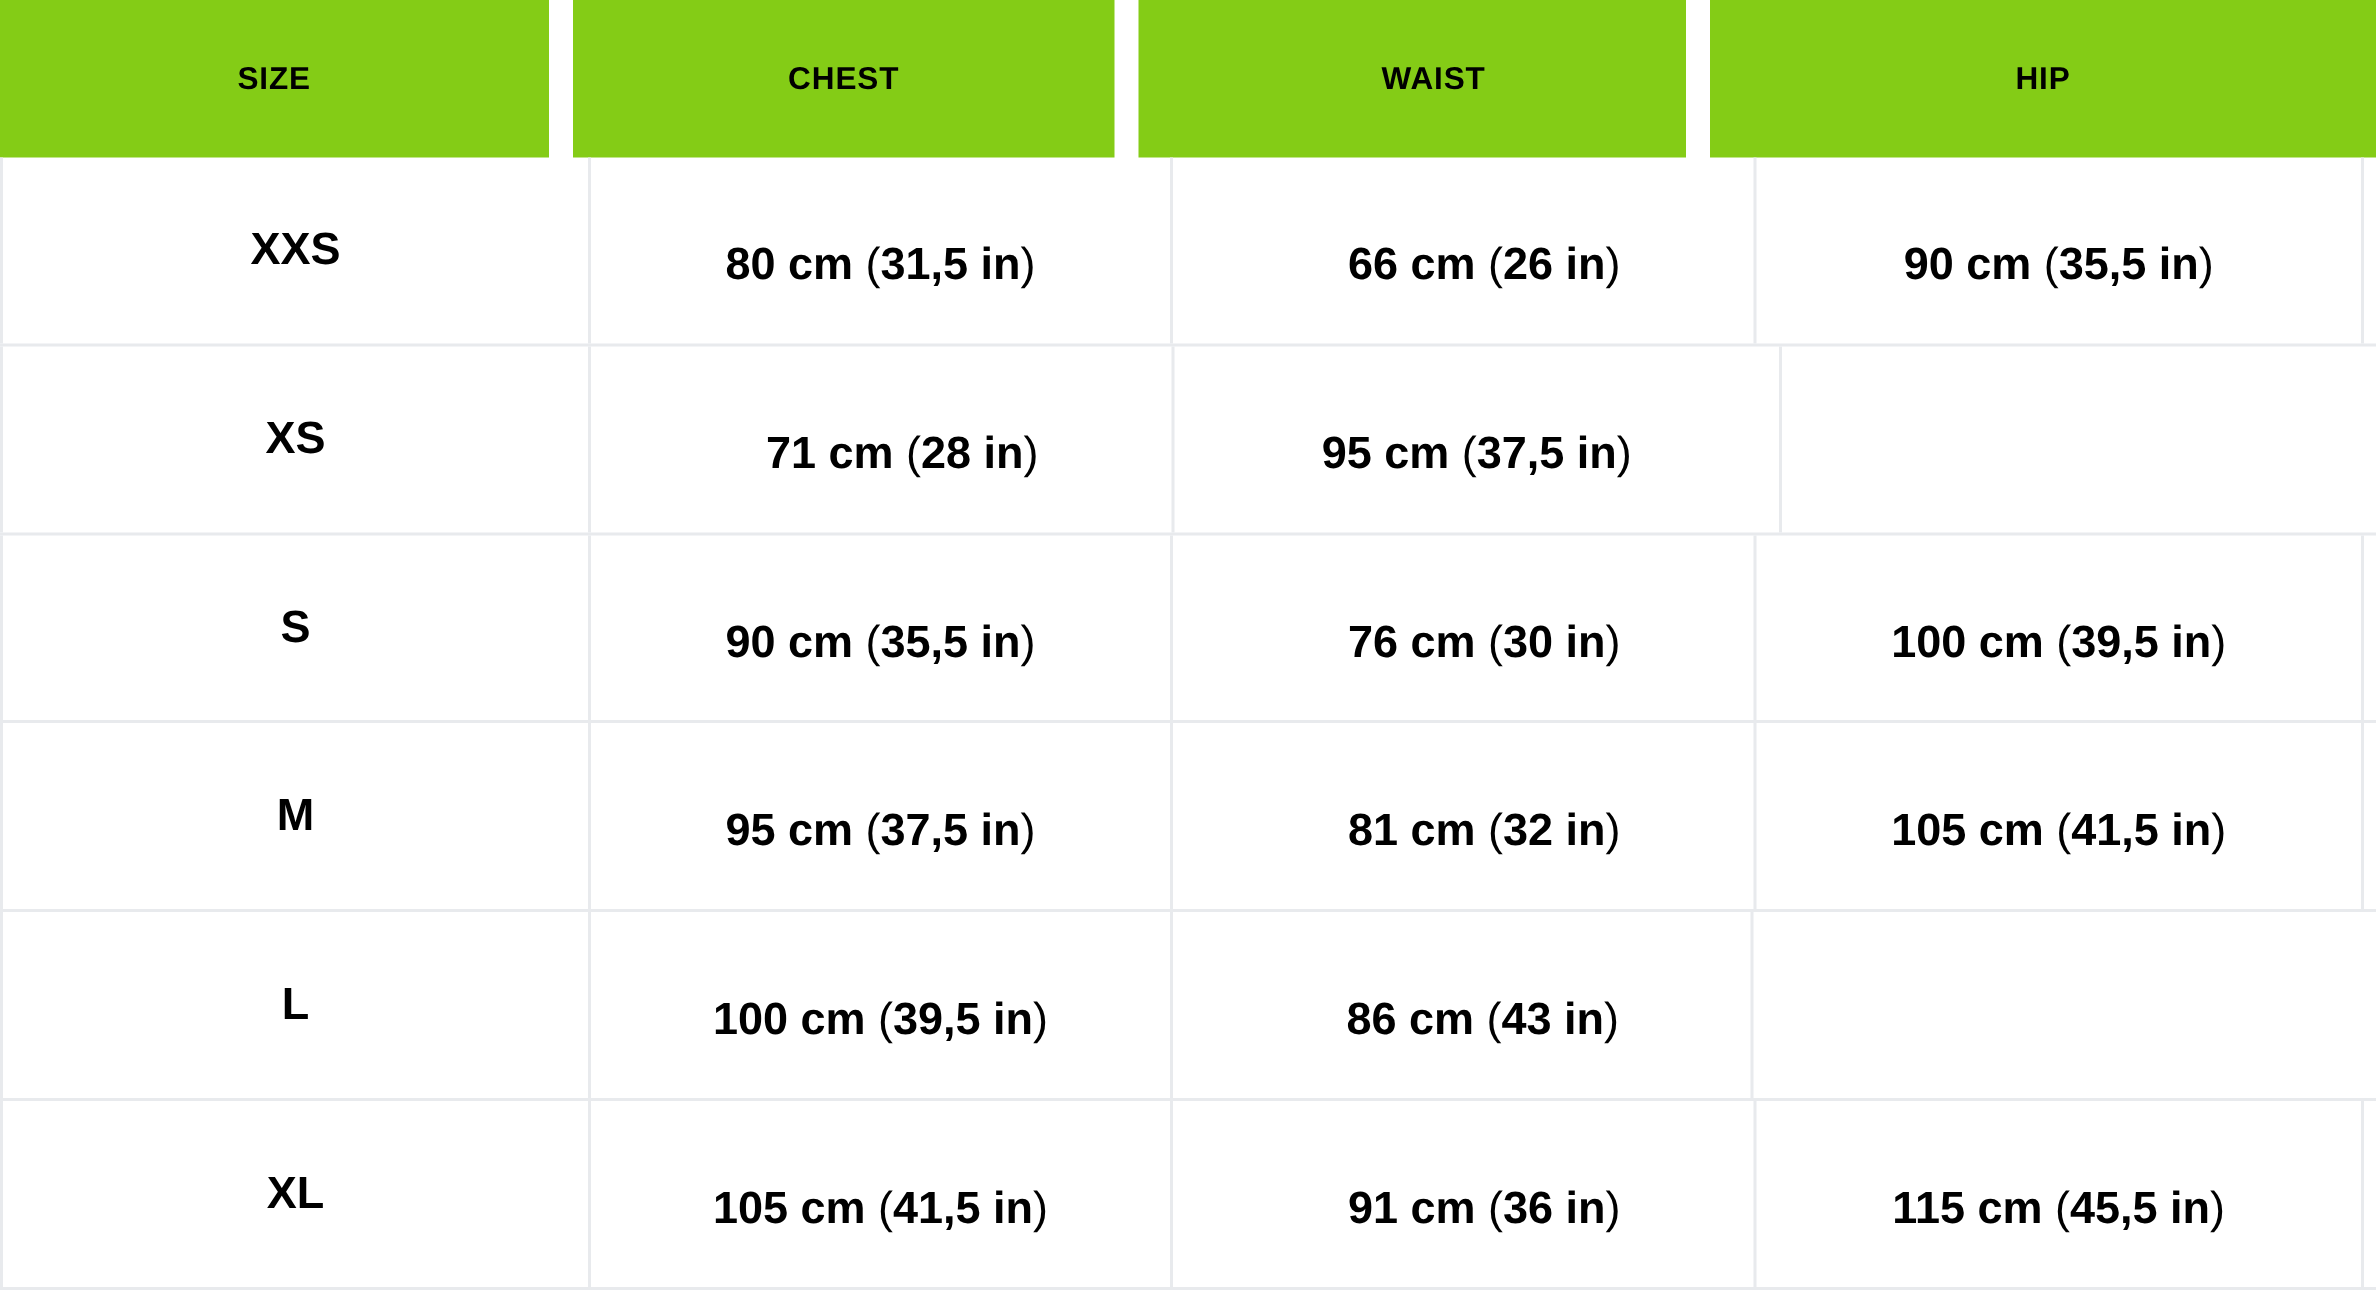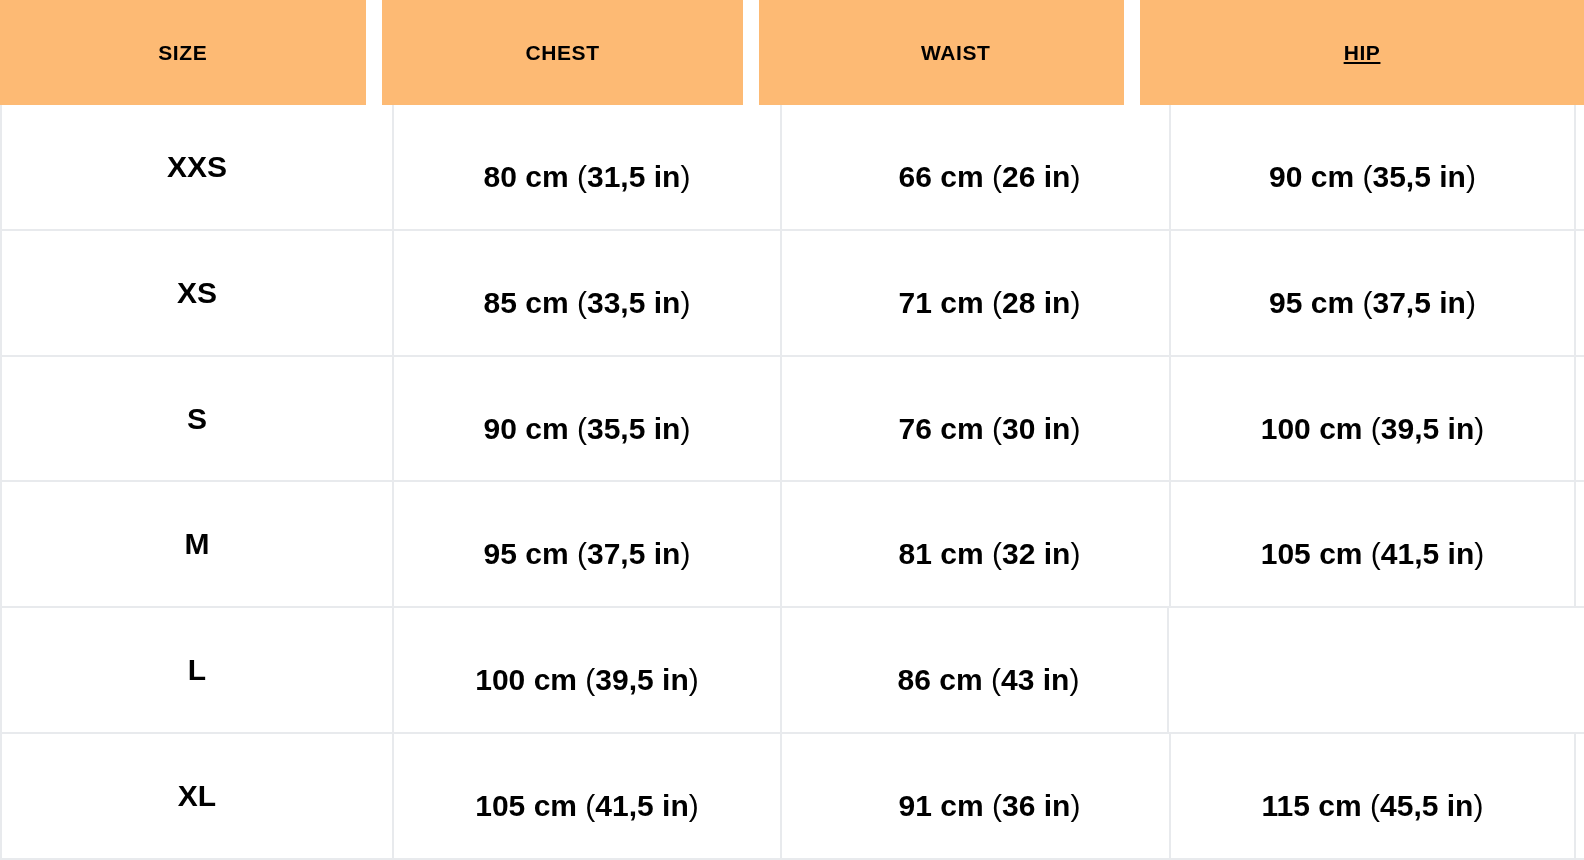--- a/index.html
+++ b/index.html
@@ -22,41 +22,41 @@
 
   
   .chart-header {
     display: flex;
     height: 105px;
     flex: 0 0 105px;
     background: #ffffff;
   }
 
   .header-cell {
-    background: #fdba74;
+    background: #84cc16;
     display: flex;
     align-items: center;
     justify-content: center;
     height: 105px;
     font-size: 21px;
     font-weight: 700;
     letter-spacing: 0.6px;
     color: #000000;
     text-transform: uppercase;
   }
 
   .header-cell + .header-cell { margin-left: 16px; }
 
   
   .col-size  { width: 392px; }
   .col-chest { width: 388px; }
   .col-waist { width: 389px; padding-left: 28px; }
   .col-hip   { width: 407px; }
 
-  .header-cell.col-hip { width: 476px; text-decoration: underline; }
+  .header-cell.col-hip { width: 476px; }
 
   
   .chart-body {
     flex: 1 1 auto;
     display: flex;
     flex-direction: column;
     border-bottom: 2px solid #e8eaed;
   }
 
   .chart-row {
@@ -115,23 +115,20 @@
       <div class="body-cell col-waist">
         <span class="measure">66 cm <span class="paren">(</span><span>26 in</span><span class="paren">)</span></span>
       </div>
       <div class="body-cell col-hip">
         <span class="measure">90 cm <span class="paren">(</span><span>35,5 in</span><span class="paren">)</span></span>
       </div>
     </div>
 
     <div class="chart-row">
       <div class="body-cell col-size">XS</div>
-      <div class="body-cell col-chest">
-        <span class="measure">85 cm <span class="paren">(</span><span>33,5 in</span><span class="paren">)</span></span>
-      </div>
       <div class="body-cell col-waist">
         <span class="measure">71 cm <span class="paren">(</span><span>28 in</span><span class="paren">)</span></span>
       </div>
       <div class="body-cell col-hip">
         <span class="measure">95 cm <span class="paren">(</span><span>37,5 in</span><span class="paren">)</span></span>
       </div>
     </div>
 
     <div class="chart-row">
       <div class="body-cell col-size">S</div>

